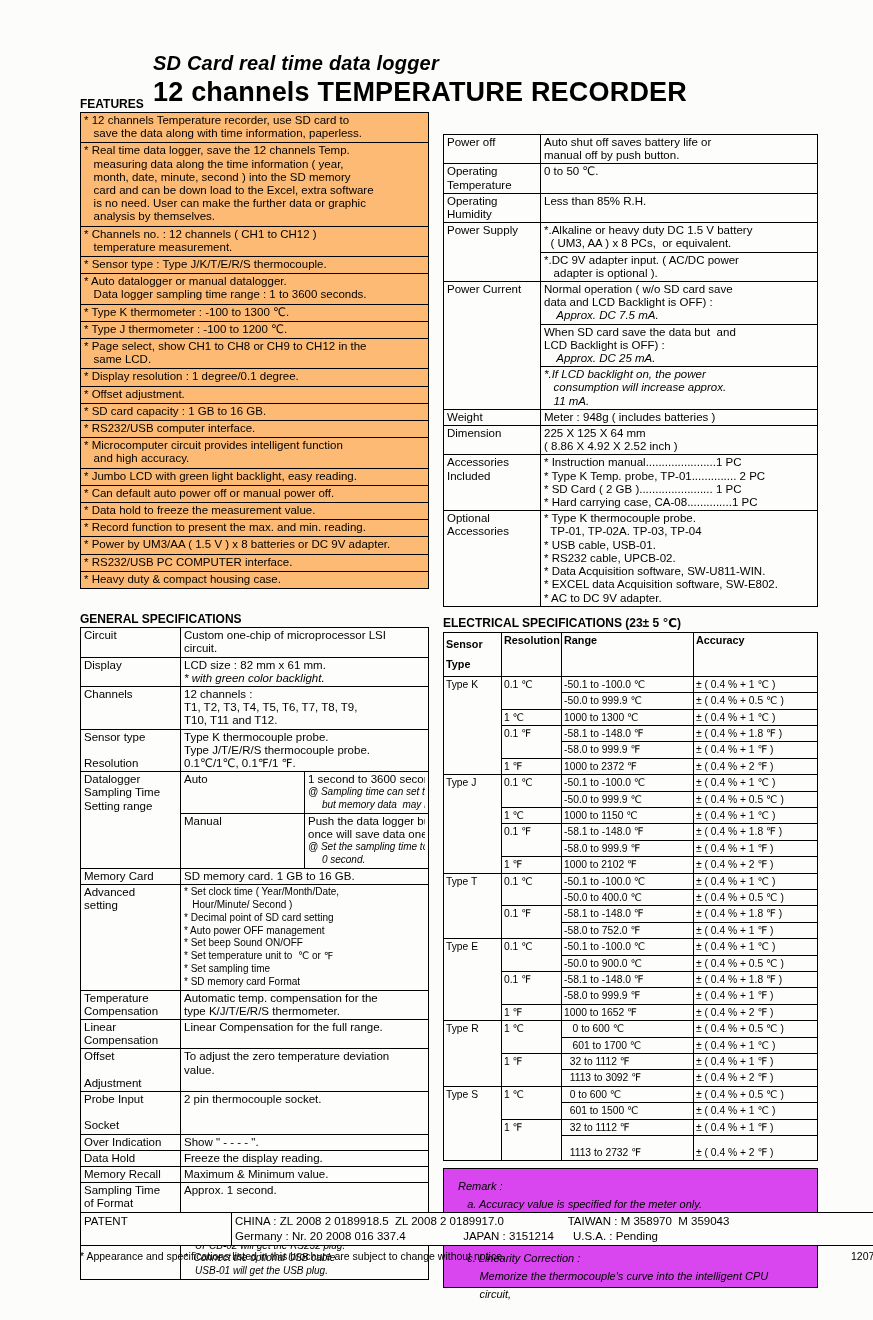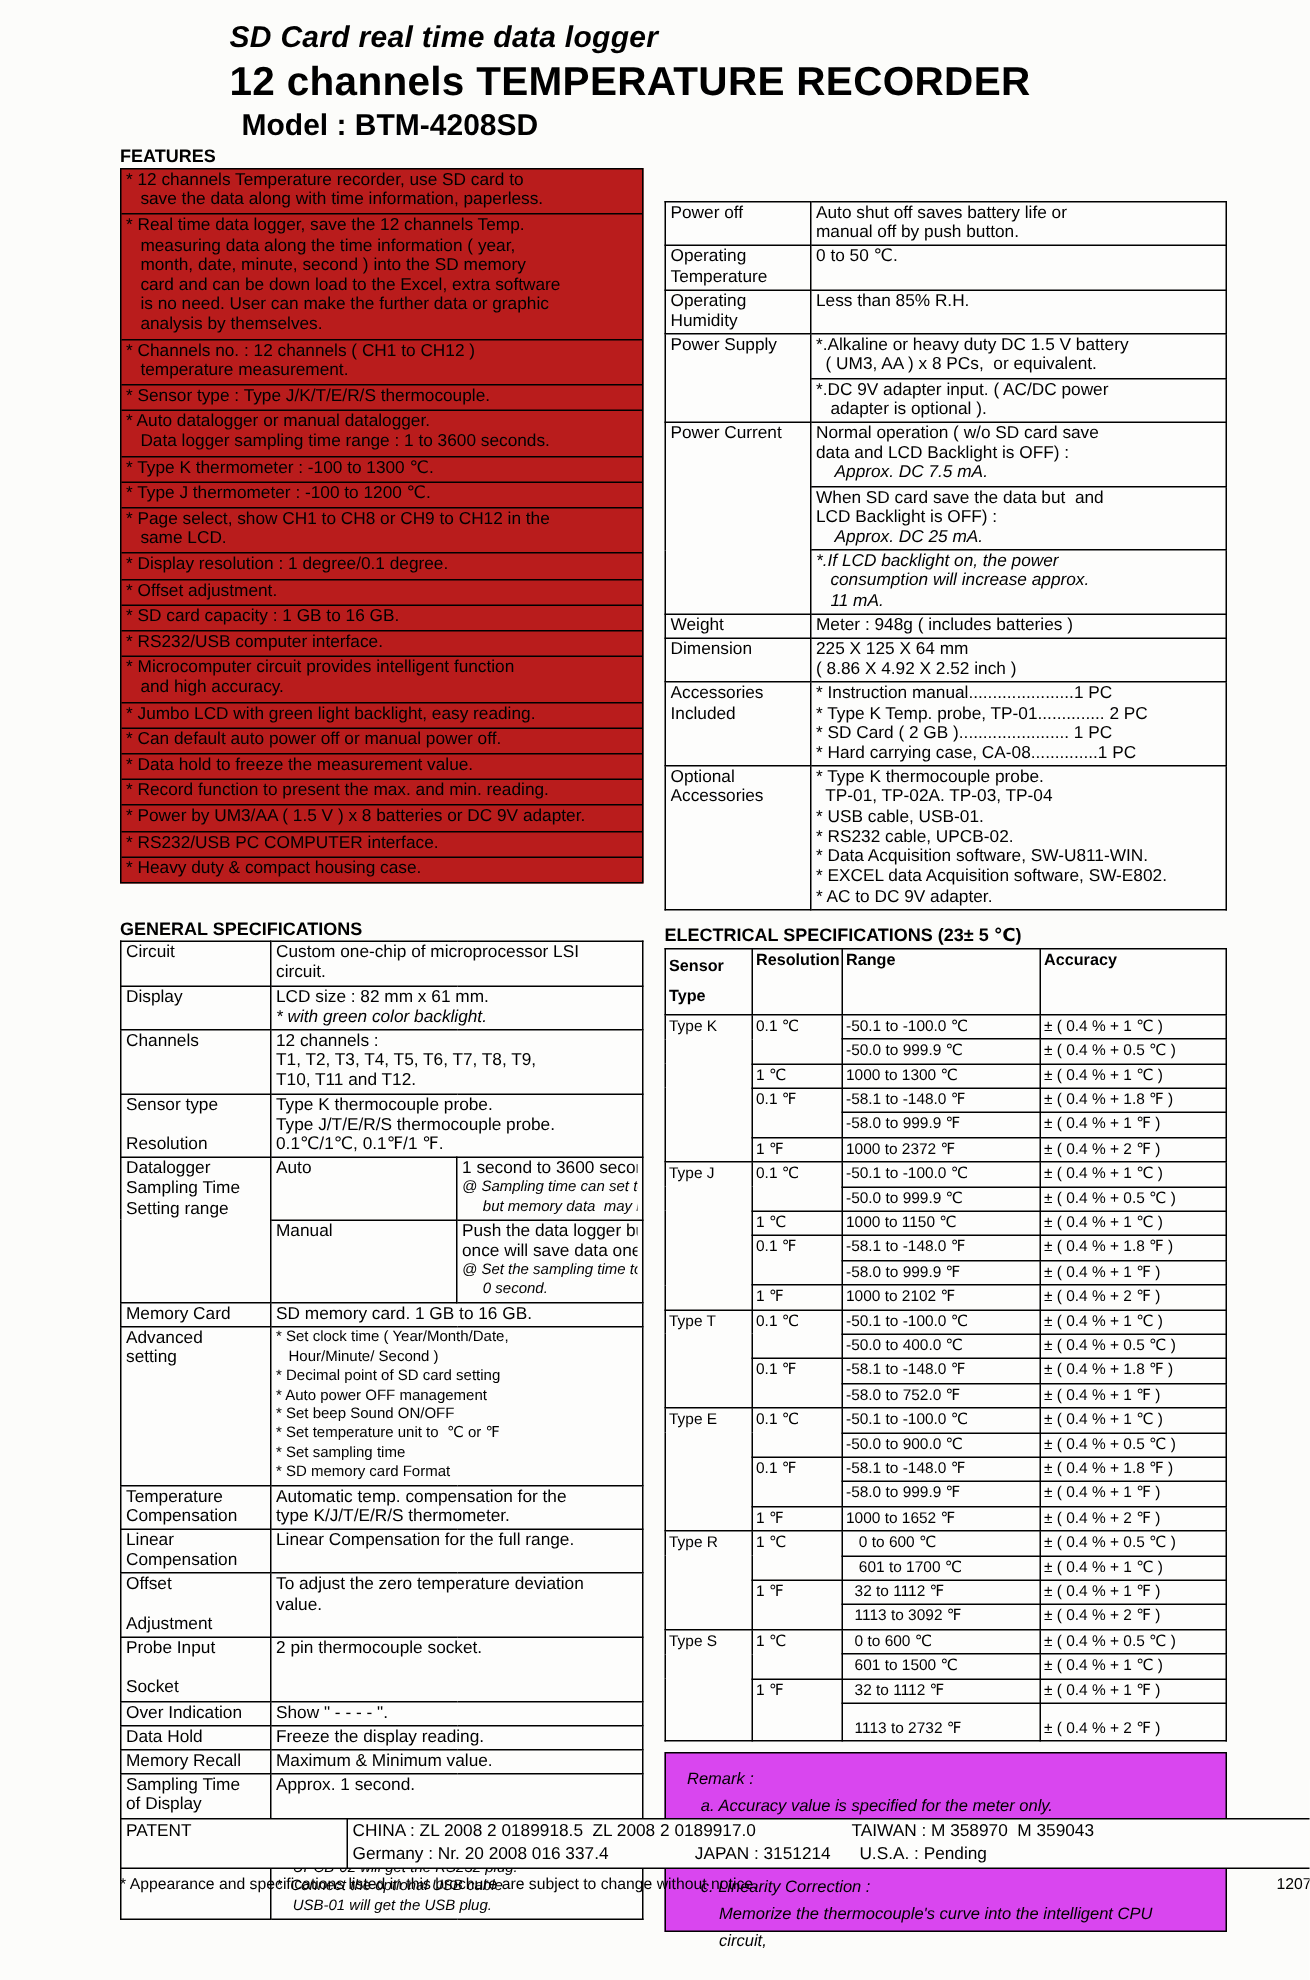--- a/index.html
+++ b/index.html
@@ -3,30 +3,30 @@
 <meta charset="utf-8">
 <style>
   * { margin:0; padding:0; box-sizing:border-box; }
   html,body { background:#ffffff; }
   body {
     width:873px; height:1320px; position:relative; overflow:hidden;
     background:#fcfcfa; color:#000;
     font-family:"Liberation Sans","DejaVu Sans",sans-serif;
   }
   .hdr { position:absolute; left:153px; top:14px; }
-  .tagline { font-style:italic; font-weight:bold; font-size:20px; letter-spacing:0.2px; }
+  .tagline { font-style:italic; font-weight:bold; font-size:20px; letter-spacing:0.2px;margin-top:38px; }
   .title   { font-weight:bold; font-size:27px; margin-top:2px; letter-spacing:0.2px; }
   .model   { font-weight:bold; font-size:20px; margin:3px 0 0 8px; }
 
   .col-left  { position:absolute; left:80px;  top:97px;  width:349px; }
   .col-right { position:absolute; left:443px; top:112px; width:375px;margin-top:22px; }
 
   .sec-h { font-weight:bold; font-size:12px; }
 
-  .features-box { border:1px solid #000; margin-top:1px; background:#b91c1c; }
+  .features-box { border:1px solid #000; margin-top:1px; background:#fdba74; }
   .feat-item { border-top:1px solid #000; padding:1px 3px 2px 3px; }
   .feat-item:first-child { border-top:none; }
 
   .ln { white-space:pre; overflow:hidden; font-size:11.5px; line-height:13.2px; }
   .it { font-style:italic; }
   .sm { font-size:10px; line-height:12.8px; }
 
   table { border-collapse:collapse; table-layout:fixed; width:100%; background:#fdfdfc; }
   td, th { border:1px solid #000; vertical-align:top; padding:1px 3px; overflow:hidden; }
 
@@ -295,21 +295,21 @@
             <td class="lbl">
               <div class="ln">Memory Recall</div>
             </td>
             <td class="val" colspan="2">
               <div class="ln">Maximum &amp; Minimum value.</div>
             </td>
           </tr>
           <tr>
             <td class="lbl">
               <div class="ln">Sampling Time</div>
-              <div class="ln">of Display</div>
+              <div class="ln">of Format</div>
             </td>
             <td class="val" colspan="2">
               <div class="ln">Approx. 1 second.</div>
             </td>
           </tr>
           <tr>
             <td class="lbl">
               <div class="ln">Data Output</div>
             </td>
             <td class="val" colspan="2">

